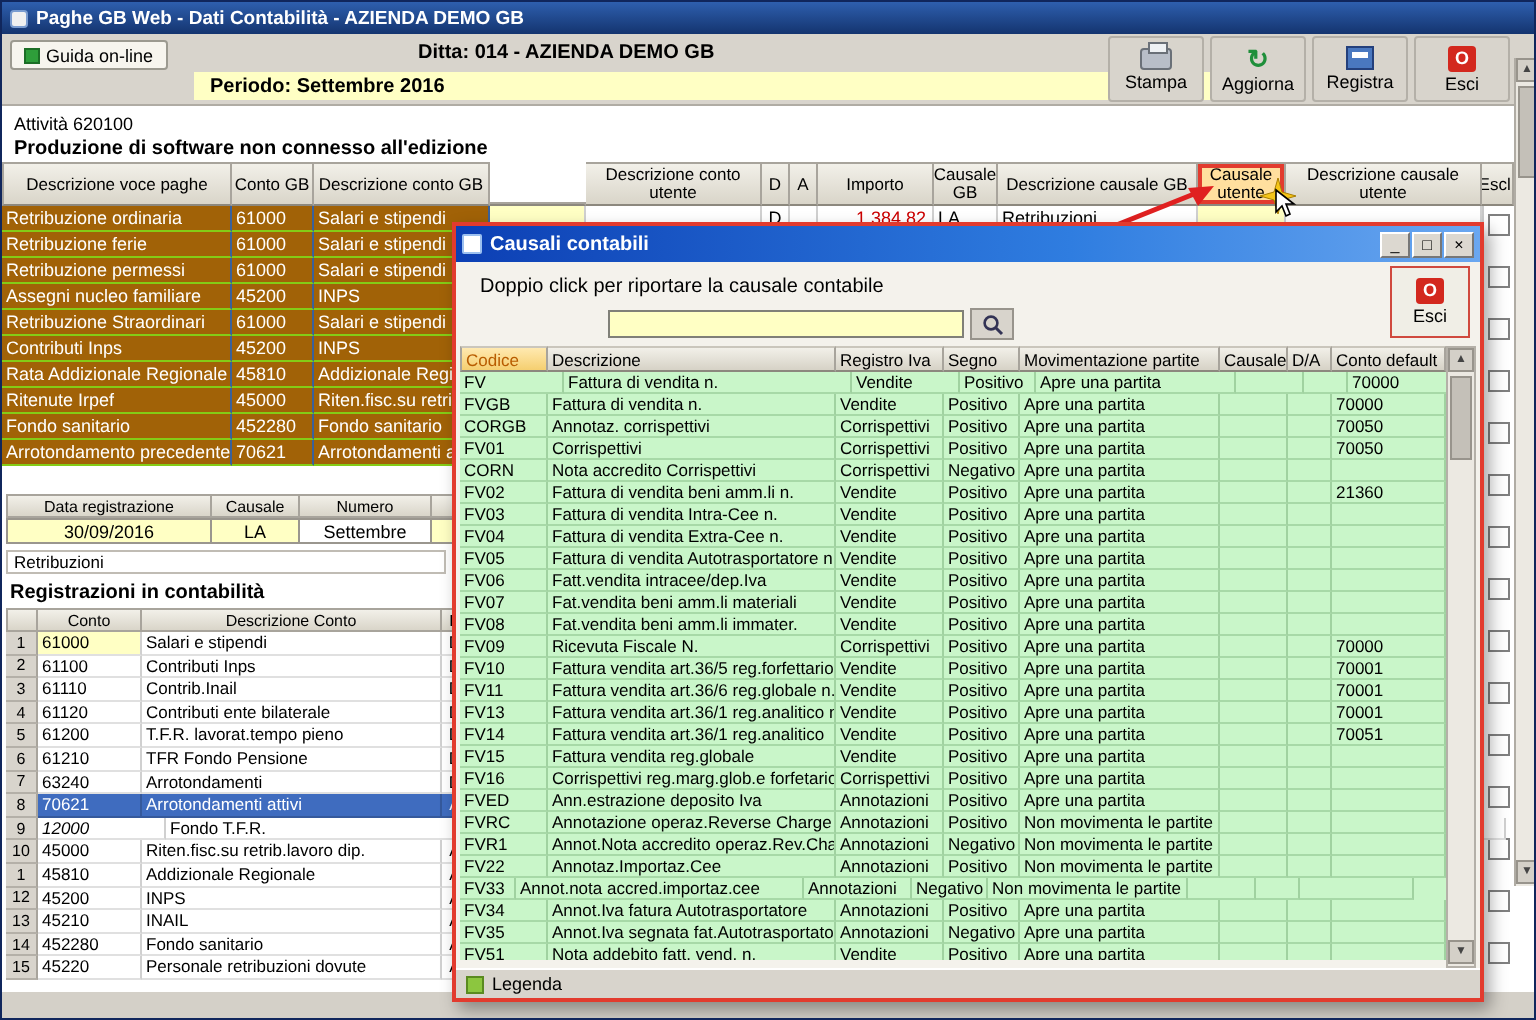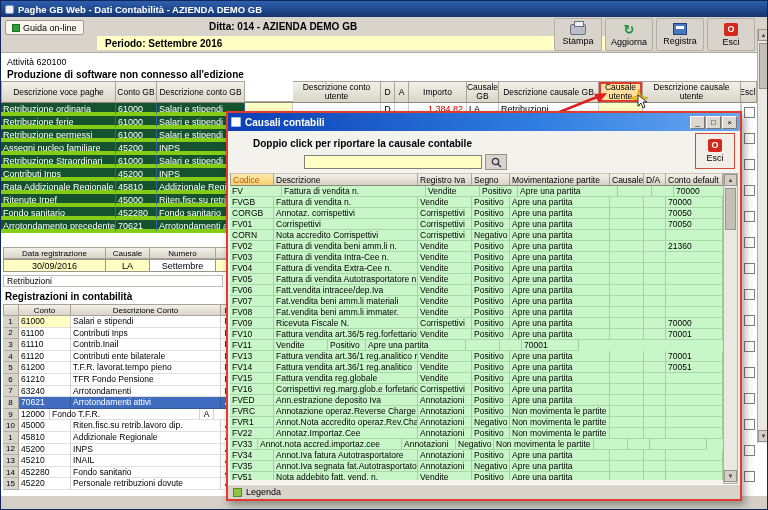--- a/index.html
+++ b/index.html
@@ -39,21 +39,21 @@
   .voci-head{position:absolute;left:0;top:28px;display:flex;height:22px}
   .vh{background:linear-gradient(#f2f0e9,#d9d5c9);border-right:1px solid #a8a49c;border-top:1px solid #a8a49c;
       border-bottom:1px solid #8c887e;font-size:8.5px;display:flex;align-items:center;justify-content:center;
       text-align:center;line-height:1.05;overflow:hidden;padding:0 1px;flex-shrink:0;cursor:pointer}
   .voci-head .vh:first-child{border-left:1px solid #a8a49c}
   .vh.hlred{box-shadow:inset 0 0 0 2px #e23b2e;background:#ffdf9e}
   .voci-body{position:absolute;left:0;top:50px}
   .vrow{display:flex;height:13px}
   .vc{border-right:1px solid #d0d0d0;border-bottom:1px solid #dcdcdc;font-size:9px;line-height:12px;
       padding:0 2px;overflow:hidden;white-space:nowrap;background:#fff;flex-shrink:0}
-  .vc.blue{background:#14532d;color:#fff;border-right:1px solid #39619c;border-bottom:4px solid #84cc16}
+  .vc.blue{background:#a16207;color:#fff;border-right:1px solid #39619c;border-bottom:1px solid #84cc16}
   .vc.yellow{background:#ffffc4}
   .vc.importo{text-align:right;color:#c00;padding-right:3px}
   .vc.center{text-align:center;padding:0}
   
   .escl-strip{position:absolute;left:740px;top:50px;width:16px;height:392px;background:#fff;border-left:1px solid #c8c8c8}
   .cb{position:absolute;left:2px;width:11px;height:11px;background:#fff;border:1px solid #808080}
   .scroll-v{position:absolute;left:756px;top:28px;width:12px;height:414px;background:#ece9e2;border-left:1px solid #b0aca4}
   .sbtn{position:absolute;left:0;width:11px;height:12px;background:#d4d0c8;border:1px solid #98948c;
         font-size:6px;display:flex;align-items:center;justify-content:center;color:#444}
   .sthumb{position:absolute;left:1px;width:9px;background:#c4c0b8;border:1px solid #98948c}
@@ -83,21 +83,21 @@
   
   .modal{position:absolute;left:225px;top:110px;width:516px;height:390px;border:2px solid #e23b2e;
          background:#ece9d8;box-shadow:3px 4px 8px rgba(0,0,0,.35);z-index:10}
   .mtitle{height:18px;background:linear-gradient(90deg,#0c3fb4,#2f7de0 60%,#6aa7f0);display:flex;align-items:center;
           padding:0 3px;gap:4px}
   .mtitle-icon{width:10px;height:10px;background:#fff;border:1px solid #9cc0f0;border-radius:1px}
   .ttext{color:#fff;font-weight:bold;flex:1}
   .mwin{width:15px;height:13px;background:#dcd8d0;border:1px solid #fff;border-right-color:#777;border-bottom-color:#777;
         font-size:8px;line-height:11px;text-align:center;margin-left:1px;cursor:pointer}
   .mbody{position:relative;height:368px;background:#f4f2ec}
-  .minstr{position:absolute;left:25px;top:7px;font-weight:bold}
+  .minstr{position:absolute;left:12px;top:7px;font-weight:normal}
   .mesci{position:absolute;right:5px;top:2px;width:40px;height:36px;border:1px solid #d0493e;background:#f0eee6;
          display:flex;flex-direction:column;align-items:center;justify-content:center;gap:1px;cursor:pointer}
   .mesci span{font-size:9px}
   .msearch{position:absolute;left:76px;top:24px;width:178px;height:14px;background:#ffffc4;border:1px solid #808078;
            font-size:9px;font-family:"Liberation Sans",sans-serif;padding:0 2px}
   .mlens{position:absolute;left:257px;top:23px;width:22px;height:16px;background:#d8d4cc;border:1px solid #98948c;
          display:flex;align-items:center;justify-content:center;cursor:pointer}
   .cgrid-head{position:absolute;left:2px;top:42px;display:flex;height:13px}
   .ch{background:linear-gradient(#f2f0e9,#d6d2c6);border-right:1px solid #a8a49c;border-top:1px solid #cac6bc;
       border-bottom:1px solid #8c887e;font-size:8.5px;display:flex;align-items:center;padding:0 2px;overflow:hidden;
@@ -419,21 +419,21 @@
         </div>
         <div class="rrow sel">
           <div class="rnum" style="width: 16px;">8</div>
           <div class="rc" style="width: 52px;">70621</div>
           <div class="rc" style="width: 150px;">Arrotondamenti attivi</div>
           <div class="rc center" style="width: 14px;">A</div>
           <div class="rc" style="width: 506px;"></div>
         </div>
         <div class="rrow">
           <div class="rnum" style="width: 16px;">9</div>
-          <div class="rc" style="width: 31px;">12000</div>
+          <div class="rc" style="width: 64px; font-style: italic;">12000</div>
           <div class="rc" style="width: 150px;">Fondo T.F.R.</div>
           <div class="rc center" style="width: 14px;">A</div>
           <div class="rc" style="width: 506px;"></div>
         </div>
         <div class="rrow">
           <div class="rnum" style="width: 16px;">10</div>
           <div class="rc" style="width: 52px;">45000</div>
           <div class="rc" style="width: 150px;">Riten.fisc.su retrib.lavoro dip.</div>
           <div class="rc center" style="width: 14px;">A</div>
           <div class="rc" style="width: 506px;"></div>
@@ -661,20 +661,21 @@
             <div class="cc" style="width: 144px;">Fattura vendita art.36/5 reg.forfettario</div>
             <div class="cc" style="width: 54px;">Vendite</div>
             <div class="cc" style="width: 38px;">Positivo</div>
             <div class="cc" style="width: 100px;">Apre una partita</div>
             <div class="cc" style="width: 34px;"></div>
             <div class="cc" style="width: 22px;"></div>
             <div class="cc" style="width: 57px;">70001</div>
           </div>
           <div class="crow">
             <div class="cc" style="width: 44px;">FV11</div>
+            <div class="cc" style="width: 144px;">Fattura vendita art.36/6 reg.globale n.</div>
             <div class="cc" style="width: 54px;">Vendite</div>
             <div class="cc" style="width: 38px;">Positivo</div>
             <div class="cc" style="width: 100px;">Apre una partita</div>
             <div class="cc" style="width: 34px;"></div>
             <div class="cc" style="width: 22px;"></div>
             <div class="cc" style="width: 57px;">70001</div>
           </div>
           <div class="crow">
             <div class="cc" style="width: 44px;">FV13</div>
             <div class="cc" style="width: 144px;">Fattura vendita art.36/1 reg.analitico n.</div>

